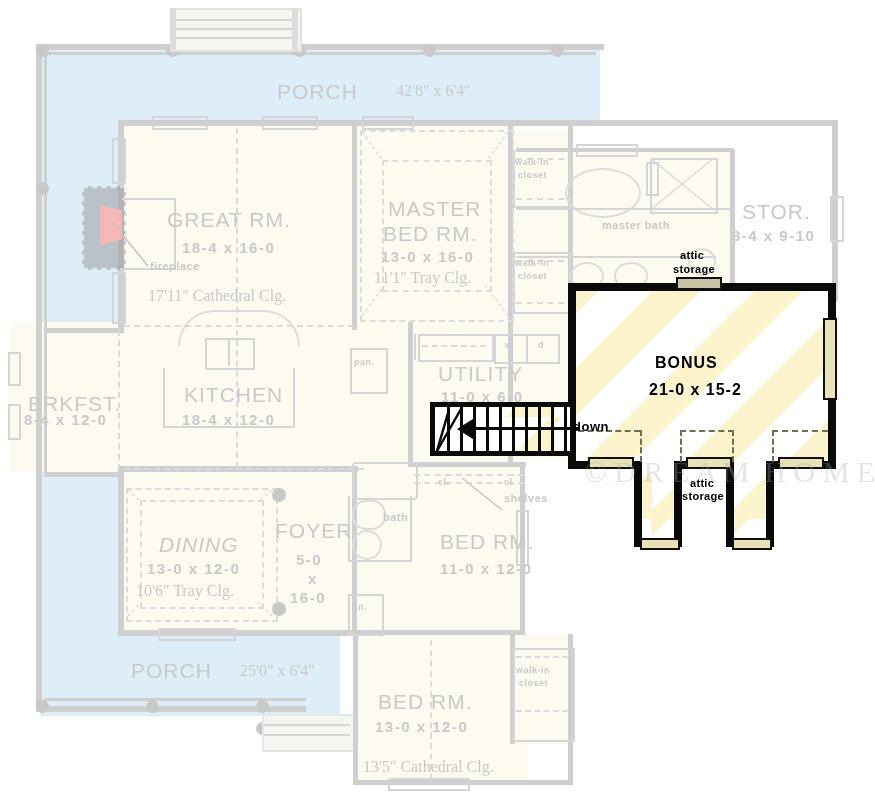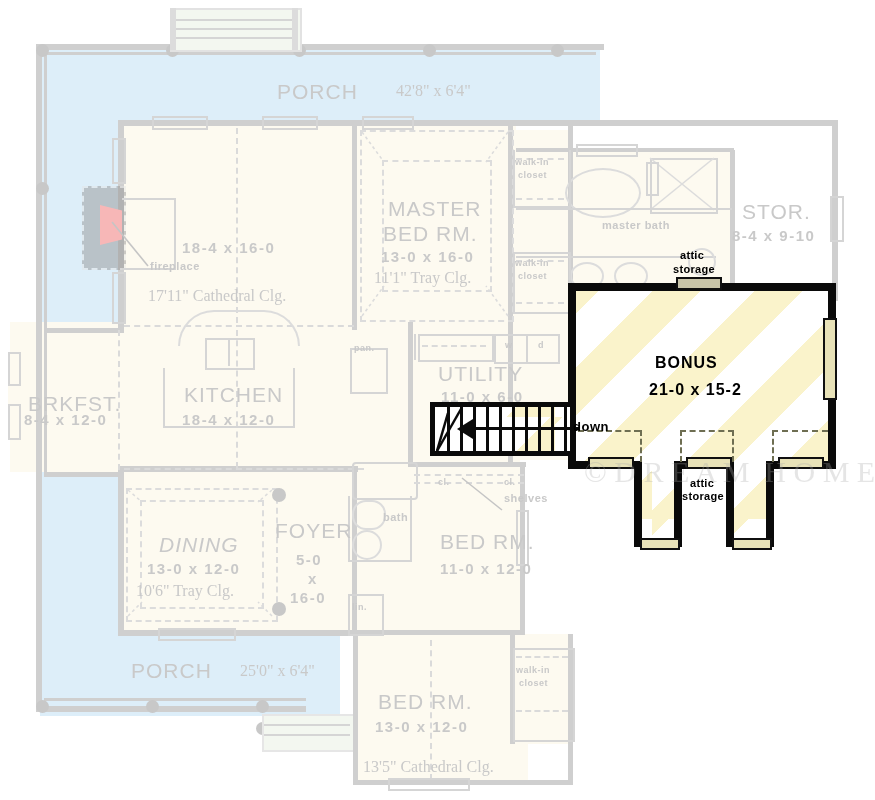--- a/index.html
+++ b/index.html
@@ -235,20 +235,21 @@
   <div class="gbox" style="left:516px;top:510px;width:9px;height:52px;"></div>
   <div class="gbox" style="left:388px;top:778px;width:78px;height:9px;"></div>
   <div class="gbox" style="left:158px;top:628px;width:74px;height:9px;"></div>
   <div class="gbox" style="left:8px;top:352px;width:9px;height:30px;"></div>
   <div class="gbox" style="left:8px;top:404px;width:9px;height:32px;"></div>
   <div class="gbox" style="left:830px;top:196px;width:10px;height:42px;"></div>
 
   <div class="glabel big" style="left:277px;top:80px;">PORCH</div>
   <div class="glabel serif" style="left:396px;top:82px;">42'8" x 6'4"</div>
 
+  <div class="glabel big" style="left:167px;top:208px;">GREAT  RM.</div>
   <div class="glabel mid" style="left:182px;top:239px;">18-4 x 16-0</div>
   <div class="glabel serif" style="left:148px;top:287px;">17'11" Cathedral Clg.</div>
   <div class="glabel sm" style="left:150px;top:260px;">fireplace</div>
 
   <div class="glabel big" style="left:388px;top:197px;">MASTER</div>
   <div class="glabel big" style="left:383px;top:222px;">BED  RM.</div>
   <div class="glabel mid" style="left:381px;top:248px;">13-0 x 16-0</div>
   <div class="glabel serif" style="left:374px;top:269px;">11'1" Tray Clg.</div>
 
   <div class="glabel big" style="left:742px;top:200px;">STOR.</div>
@@ -286,21 +287,21 @@
   <div class="glabel sm" style="left:504px;top:492px;">shelves</div>
   <div class="glabel sm" style="left:383px;top:511px;">bath</div>
 
   <div class="glabel xs" style="left:515px;top:157px;">walk-in</div>
   <div class="glabel xs" style="left:518px;top:170px;">closet</div>
   <div class="glabel xs" style="left:515px;top:258px;">walk-in</div>
   <div class="glabel xs" style="left:518px;top:271px;">closet</div>
   <div class="glabel xs" style="left:516px;top:665px;">walk-in</div>
   <div class="glabel xs" style="left:519px;top:678px;">closet</div>
 
-  <div class="glabel xs" style="left:354px;top:343px;">pan.</div>
+  <div class="glabel xs" style="left:354px;top:357px;">pan.</div>
   <div class="glabel xs" style="left:352px;top:602px;">lin.</div>
   <div class="glabel xs" style="left:688px;top:282px;">lin.</div>
   <div class="glabel xs" style="left:438px;top:477px;">cl.</div>
   <div class="glabel xs" style="left:504px;top:477px;">cl.</div>
   <div class="glabel xs" style="left:505px;top:340px;">w</div>
   <div class="glabel xs" style="left:538px;top:340px;">d</div>
 
   <div class="broom" style="left:572px;top:285px;width:260px;height:180px;"></div>
   <div class="stripes" style="left:572px;top:285px;width:260px;height:180px;"></div>
 

